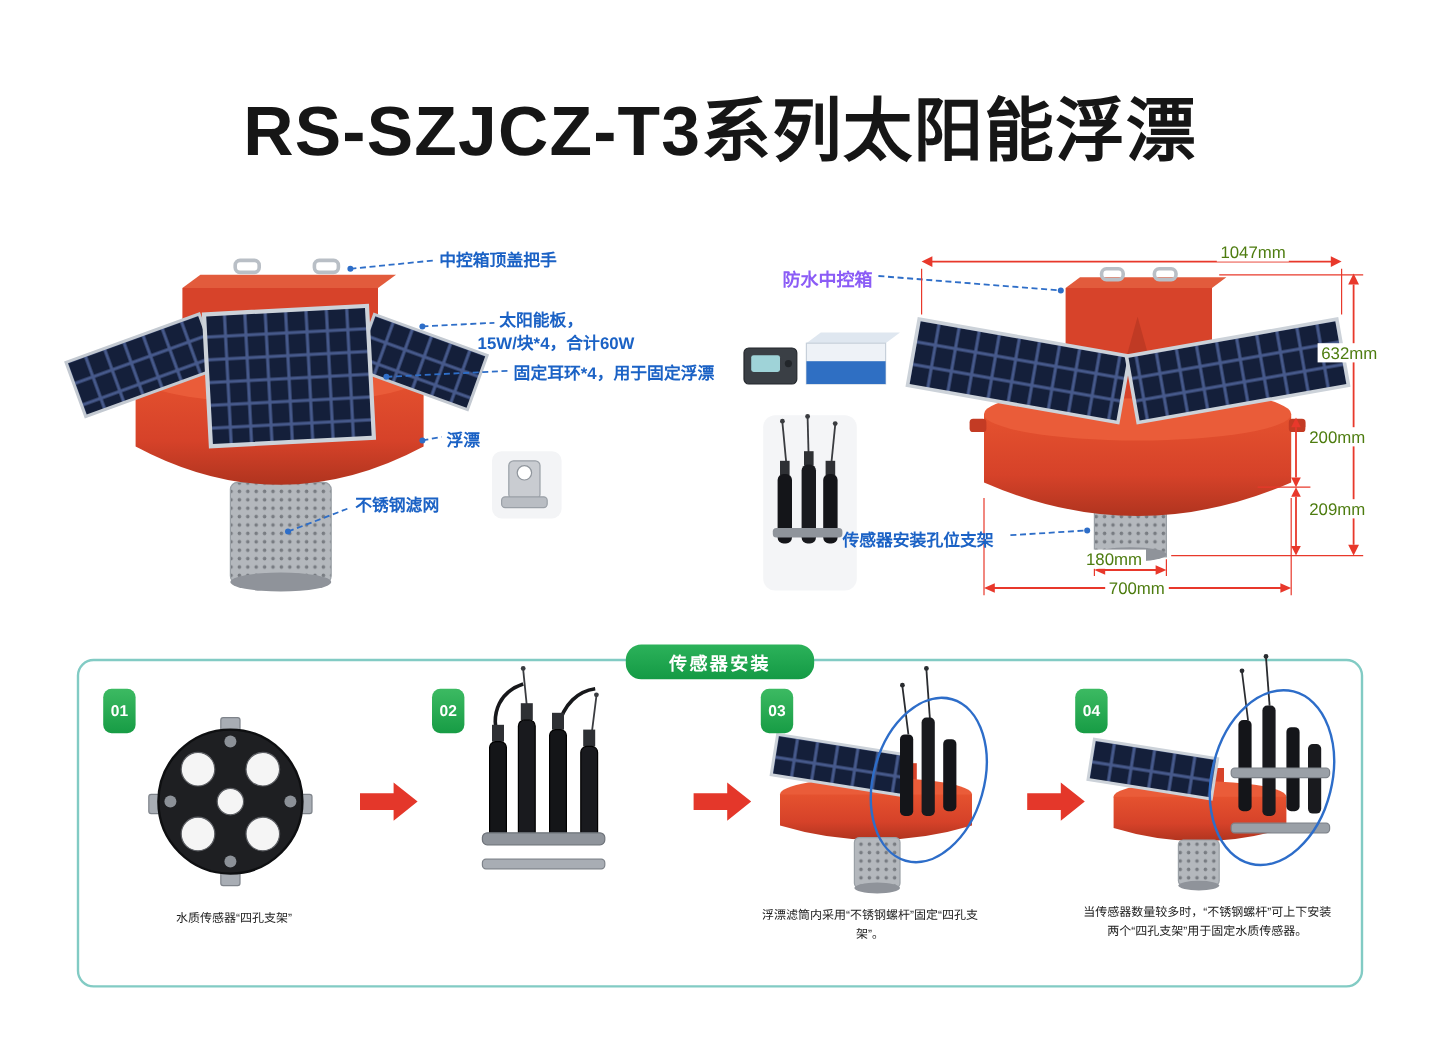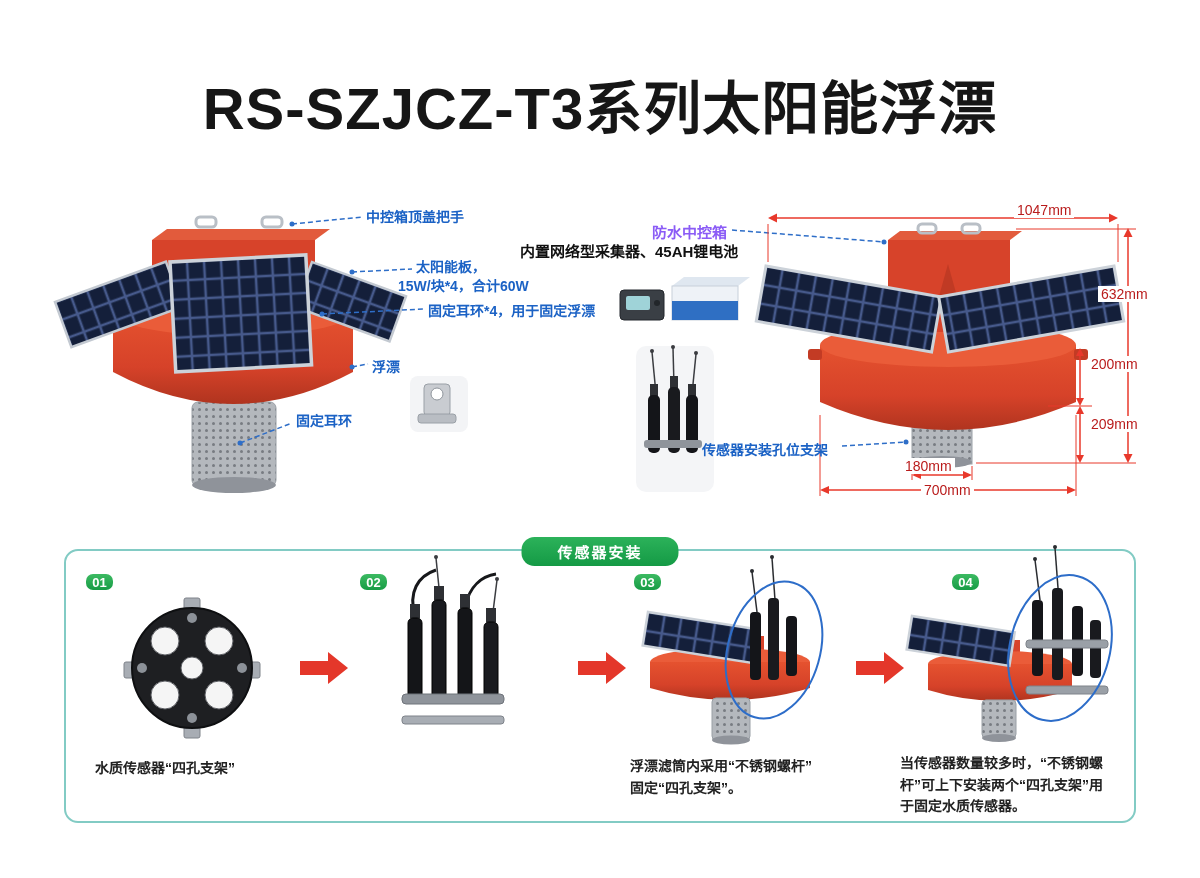--- a/index.html
+++ b/index.html
@@ -5,32 +5,32 @@
   html,body{margin:0;padding:0;background:#fff;}
   #stage{position:relative;width:1200px;height:878px;background:#fff;overflow:hidden;
          font-family:"Liberation Sans","DejaVu Sans",sans-serif;}
   #art{position:absolute;left:0;top:0;z-index:1;}
   .page-title{position:absolute;top:62px;left:0;width:100%;text-align:center;
               font-size:58px;font-weight:800;color:#161616;letter-spacing:1px;z-index:2;}
   .lbl{position:absolute;white-space:nowrap;z-index:3;text-align:right;}
   .blue{color:#1b62c5;font-weight:bold;font-size:14px;}
   .blue15{color:#8b5cf6;font-weight:bold;font-size:15px;}
   .blackbold{color:#111;font-weight:bold;font-size:15px;}
-  .dim{position:absolute;font-size:14px;font-weight:500;color:#b91c1c;background:#fff;
+  .dim{position:absolute;font-size:14px;font-weight:500;color:#4d7c0f;background:#fff;
        padding:0 3px;white-space:nowrap;z-index:3;}
   .section-box{position:absolute;left:64px;top:549px;width:1068px;height:270px;
        border:2px solid #82cbc4;border-radius:14px;z-index:0;}
   .pill{position:absolute;top:537px;left:50%;transform:translateX(-50%);
        background:linear-gradient(180deg,#2cb25a,#149a45);color:#fff;font-size:15px;
        font-weight:bold;padding:4px 36px;border-radius:13px;z-index:4;letter-spacing:2px;}
-  .badge{position:absolute;width:27px;height:16px;border-radius:7px;z-index:3;
+  .badge{position:absolute;width:27px;height:37px;border-radius:7px;z-index:3;
        background:linear-gradient(180deg,#3cba62,#179c45);color:#fff;font-size:13px;
        font-weight:bold;display:flex;align-items:center;justify-content:center;}
-  .caption{position:absolute;font-size:14px;color:#222;line-height:1.55;
-       z-index:3;font-weight:bold;}
+  .caption{position:absolute;font-size:10px;color:#222;line-height:1.55;
+       text-align:center;z-index:3;}
 </style>
 </head>
 <body>
 
 <div id="stage">
 
   <div class="page-title">RS-SZJCZ-T3系列太阳能浮漂</div>
 
   <div class="section-box"></div>
   <div class="pill">传感器安装</div>
@@ -275,35 +275,34 @@
       <rect x="1026" y="686" width="82" height="8" rx="3" fill="#9aa0a7" stroke="#7e838a"></rect>
       <ellipse cx="1060" cy="648" rx="50" ry="74" fill="none" stroke="#2d6dc9" stroke-width="2" transform="rotate(14 1060 648)"></ellipse>
     </g>
   </svg>
 
   <div class="lbl blue" style="left:366px;top:206px">中控箱顶盖把手</div>
   <div class="lbl blue" style="left:416px;top:256px">太阳能板，</div>
   <div class="lbl blue" style="left:398px;top:275px">15W/块*4，合计60W</div>
   <div class="lbl blue" style="left:428px;top:300px">固定耳环*4，用于固定浮漂</div>
   <div class="lbl blue" style="left:372px;top:356px">浮漂</div>
-  <div class="lbl blue" style="left:296px;top:410px">固定耳环</div>
-
-  <div class="lbl blackbold" style="left:520px;top:240px">内置网络型采集器、45AH锂电池</div>
+  <div class="lbl blue" style="left:296px;top:410px">不锈钢滤网</div>
+
   <div class="lbl blue15" style="left:652px;top:221px">防水中控箱</div>
   <div class="lbl blue" style="left:702px;top:439px">传感器安装孔位支架</div>
 
   <div class="dim" style="left:1014px;top:202px">1047mm</div>
   <div class="dim" style="left:1098px;top:286px">632mm</div>
   <div class="dim" style="left:1088px;top:356px">200mm</div>
   <div class="dim" style="left:1088px;top:416px">209mm</div>
   <div class="dim" style="left:902px;top:458px">180mm</div>
   <div class="dim" style="left:921px;top:482px">700mm</div>
 
   <div class="badge" style="left:86px;top:574px">01</div>
   <div class="badge" style="left:360px;top:574px">02</div>
   <div class="badge" style="left:634px;top:574px">03</div>
-  <div class="badge" style="left:952px;top:574px">04</div>
+  <div class="badge" style="left:896px;top:574px">04</div>
 
   <div class="caption" style="left:95px;top:758px;width:200px">水质传感器“四孔支架”</div>
   <div class="caption" style="left:630px;top:756px;width:190px">浮漂滤筒内采用“不锈钢螺杆”固定“四孔支架”。</div>
   <div class="caption" style="left:900px;top:753px;width:212px">当传感器数量较多时，“不锈钢螺杆”可上下安装两个“四孔支架”用于固定水质传感器。</div>
 
 </div>
 
 </body></html>

